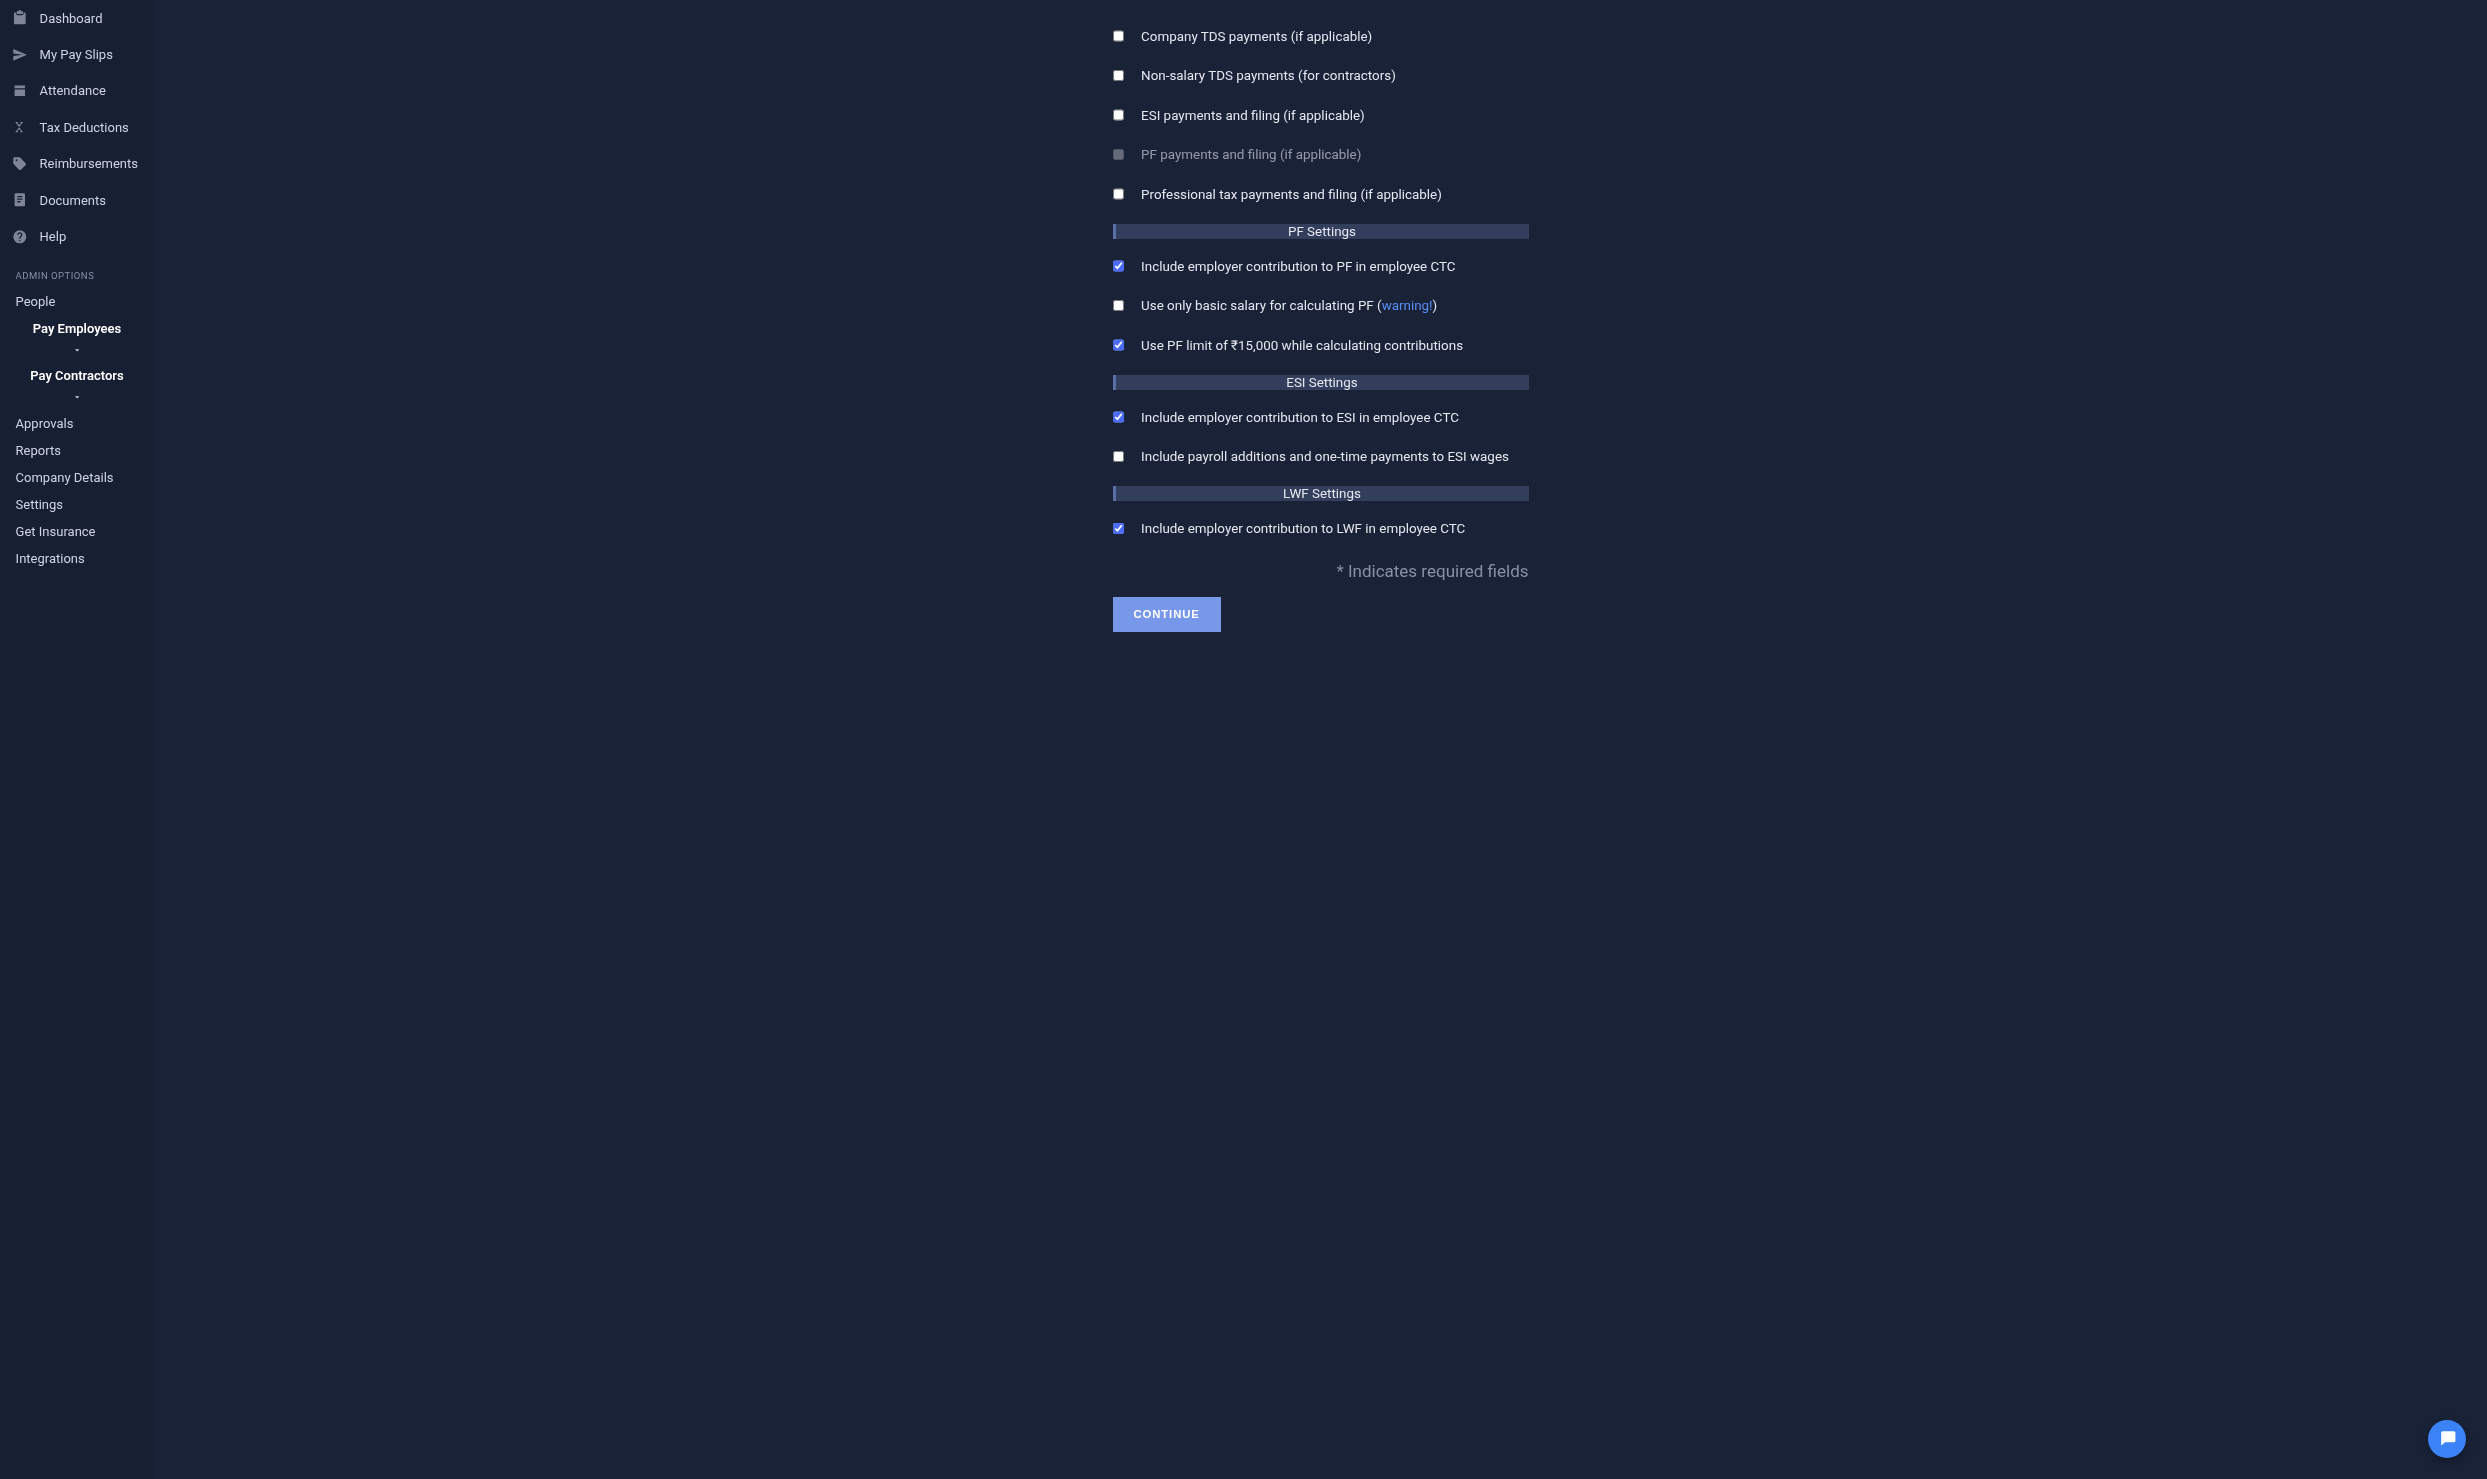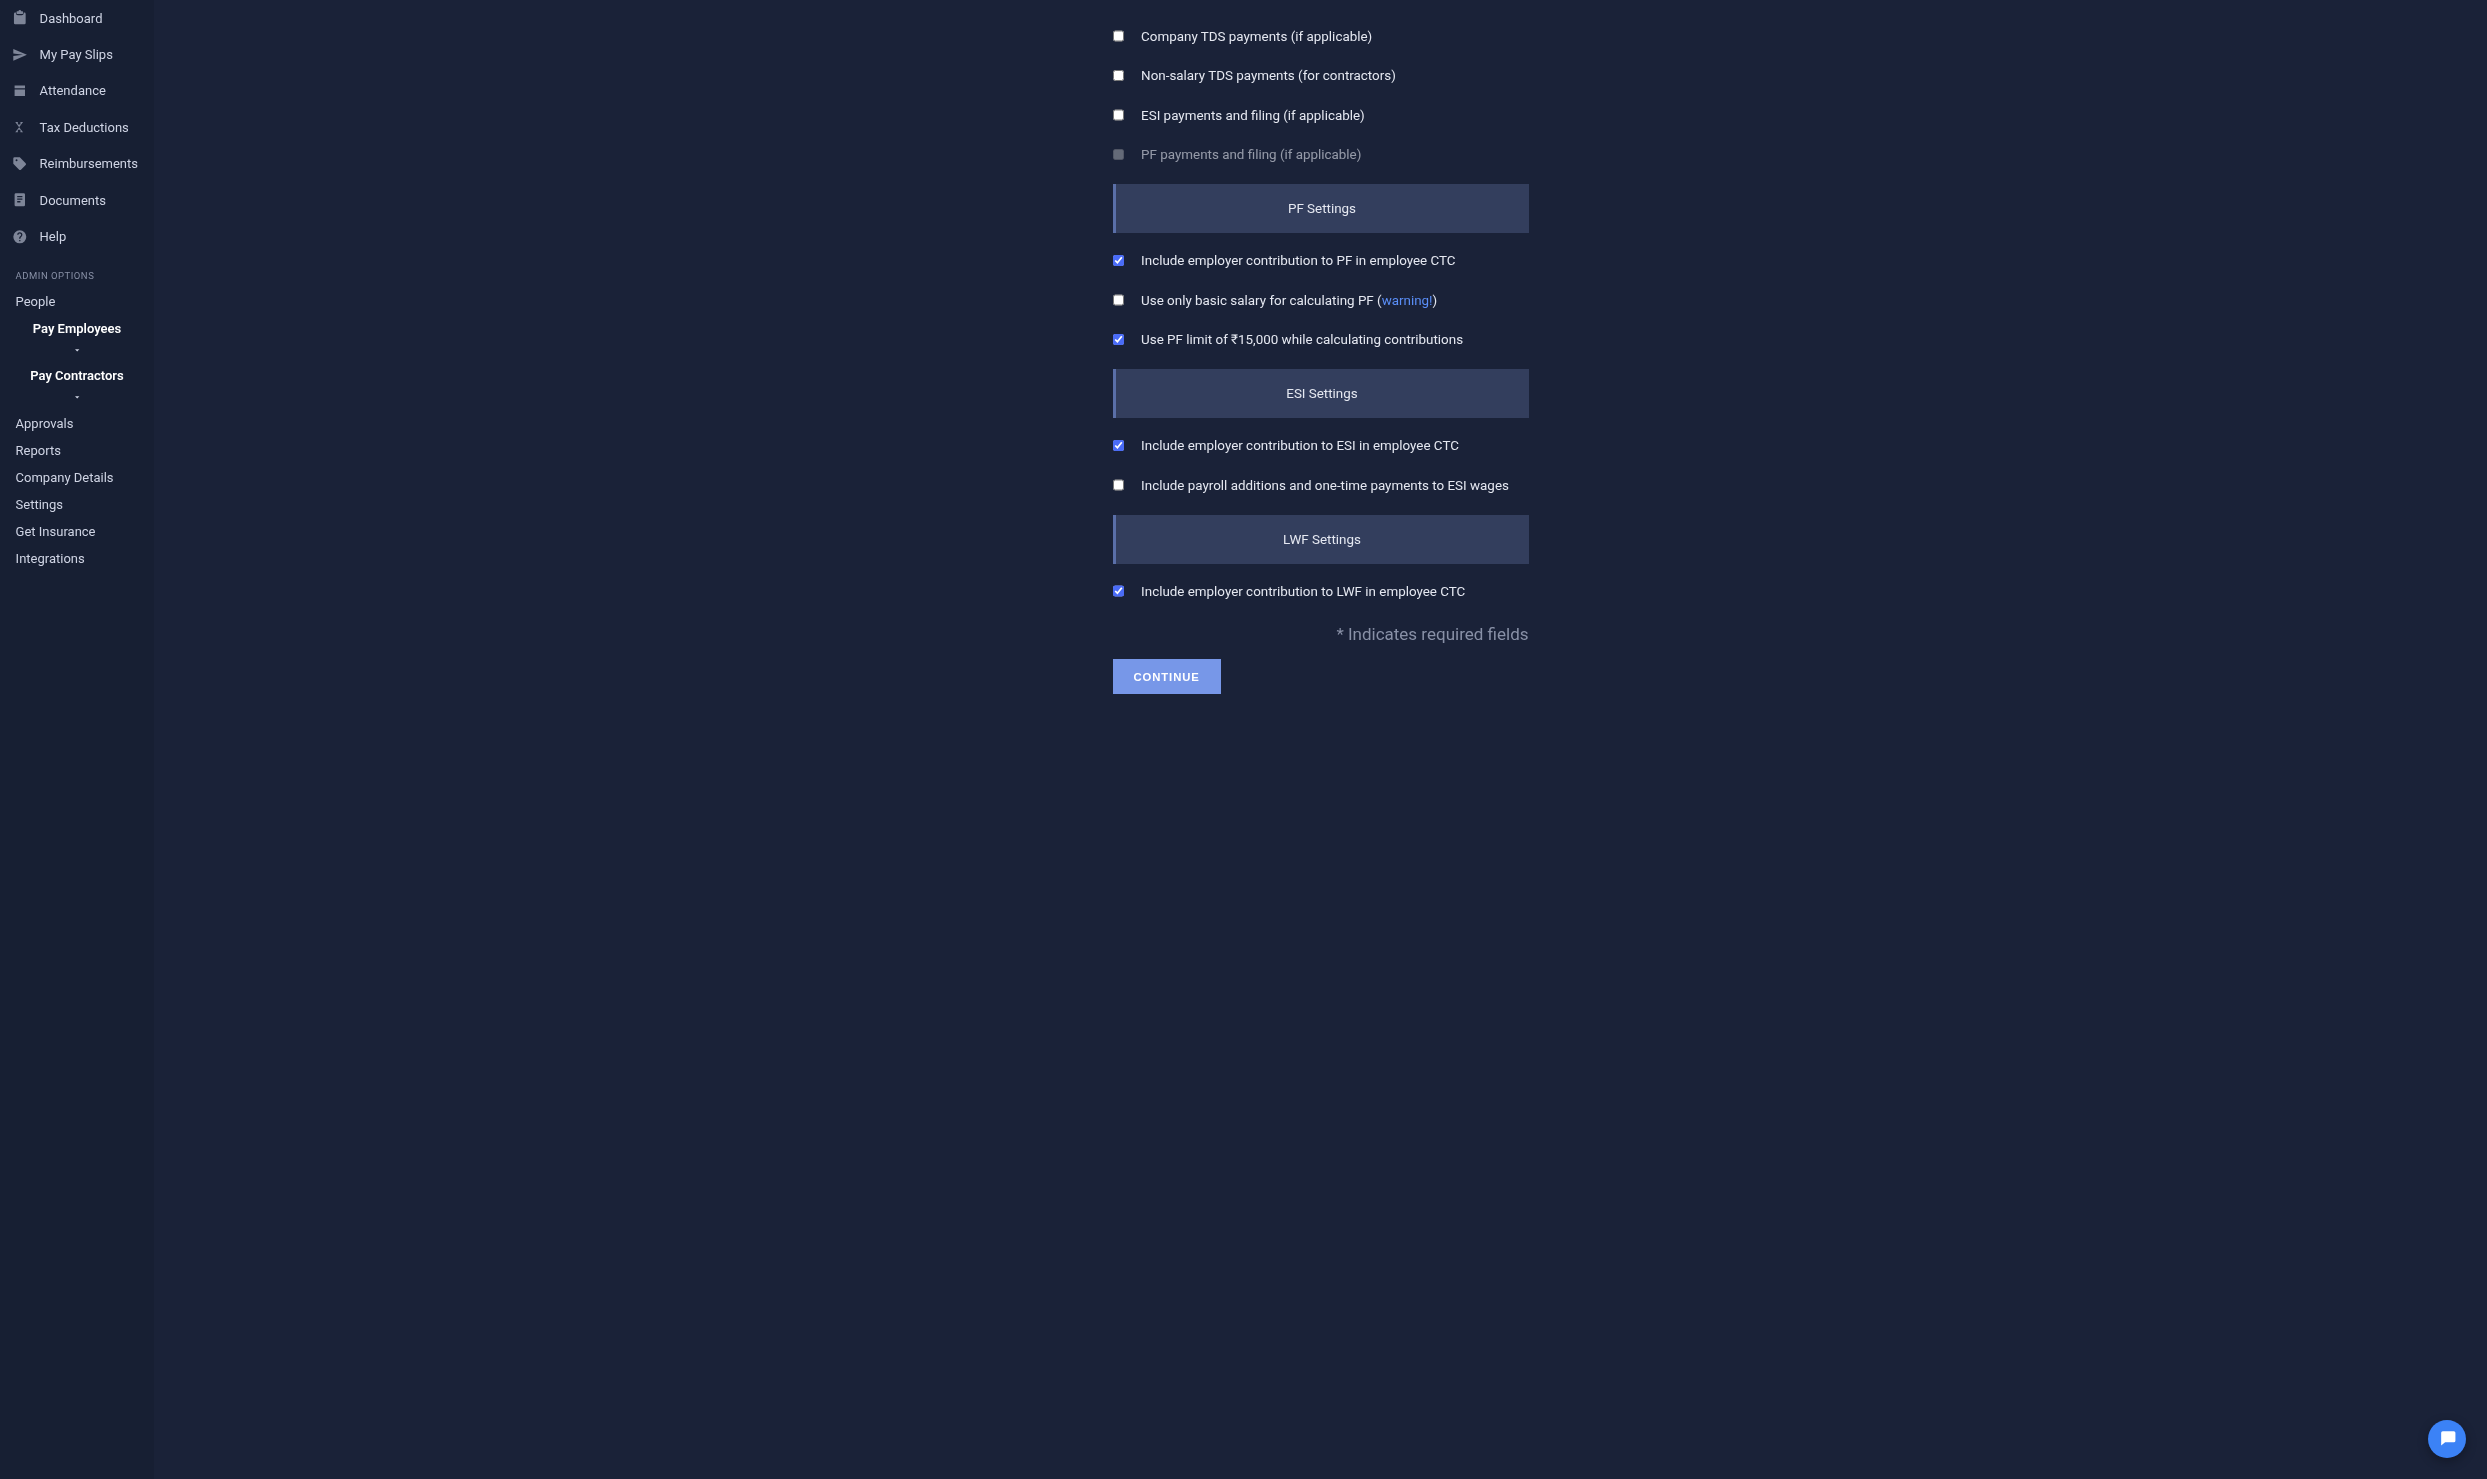--- a/index.html
+++ b/index.html
@@ -124,21 +124,21 @@
   }
 
   .warning-link {
     color: #5a8ef7;
     text-decoration: none;
   }
 
   .section-header {
     background: #333e5d;
     border-left: 3.5px solid #5a6fa8;
-    padding: 17px 14px;
+    padding: 0 14px;
     text-align: center;
     color: #e5e8f1;
     font-size: 13.4px;
     margin: 8.7px 0;
   }
 
   .required-note {
     font-size: 17px;
     color: #8890a6;
     padding: 12px 0 15.6px;
@@ -301,20 +301,24 @@
         <label>Non-salary TDS payments (for contractors)</label>
       </div>
       <div class="checkbox-row">
         <input type="checkbox" style="">
         <label>ESI payments and filing (if applicable)</label>
       </div>
       <div class="checkbox-row">
         <input type="checkbox" disabled="" style="">
         <label style="opacity:0.6">PF payments and filing (if applicable)</label>
       </div>
+      <div class="checkbox-row">
+        <input type="checkbox" style="">
+        <label>Professional tax payments and filing (if applicable)</label>
+      </div>
 
       
       <div class="section-header">PF Settings</div>
 
       <div class="checkbox-row">
         <input type="checkbox" checked="" style="">
         <label>Include employer contribution to PF in employee CTC</label>
       </div>
       <div class="checkbox-row">
         <input type="checkbox" style="">

